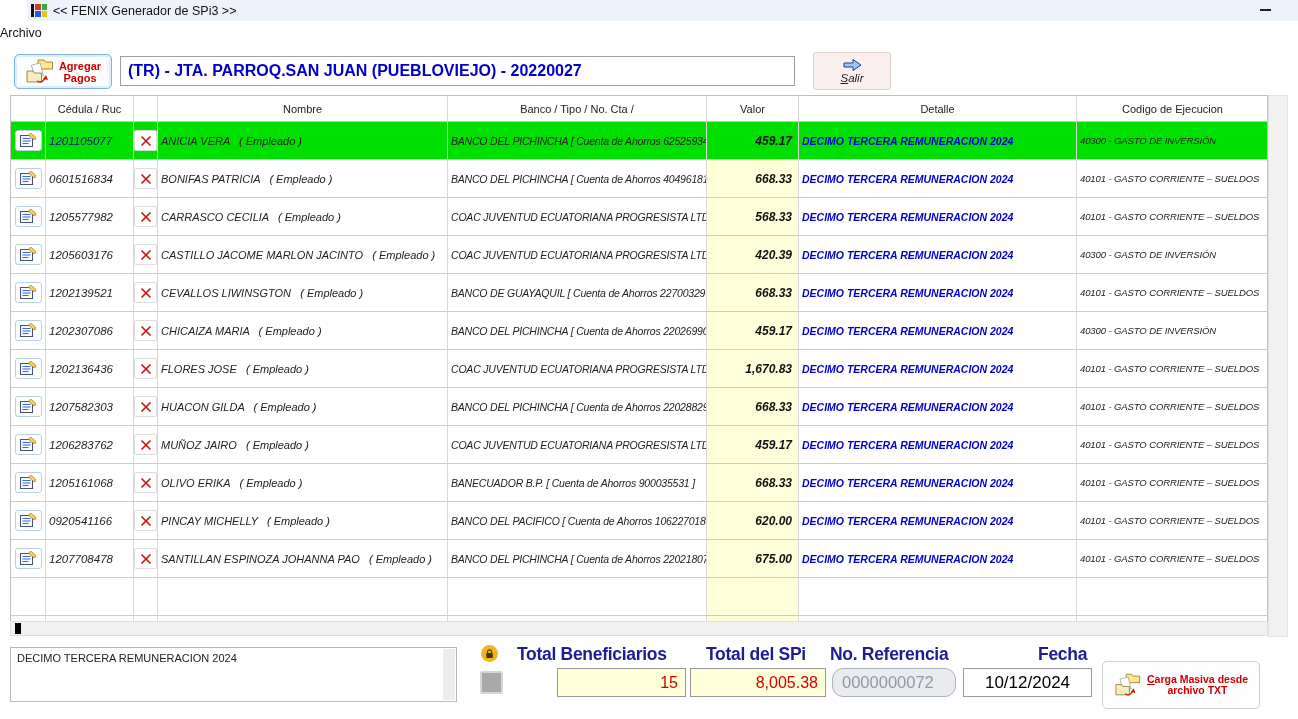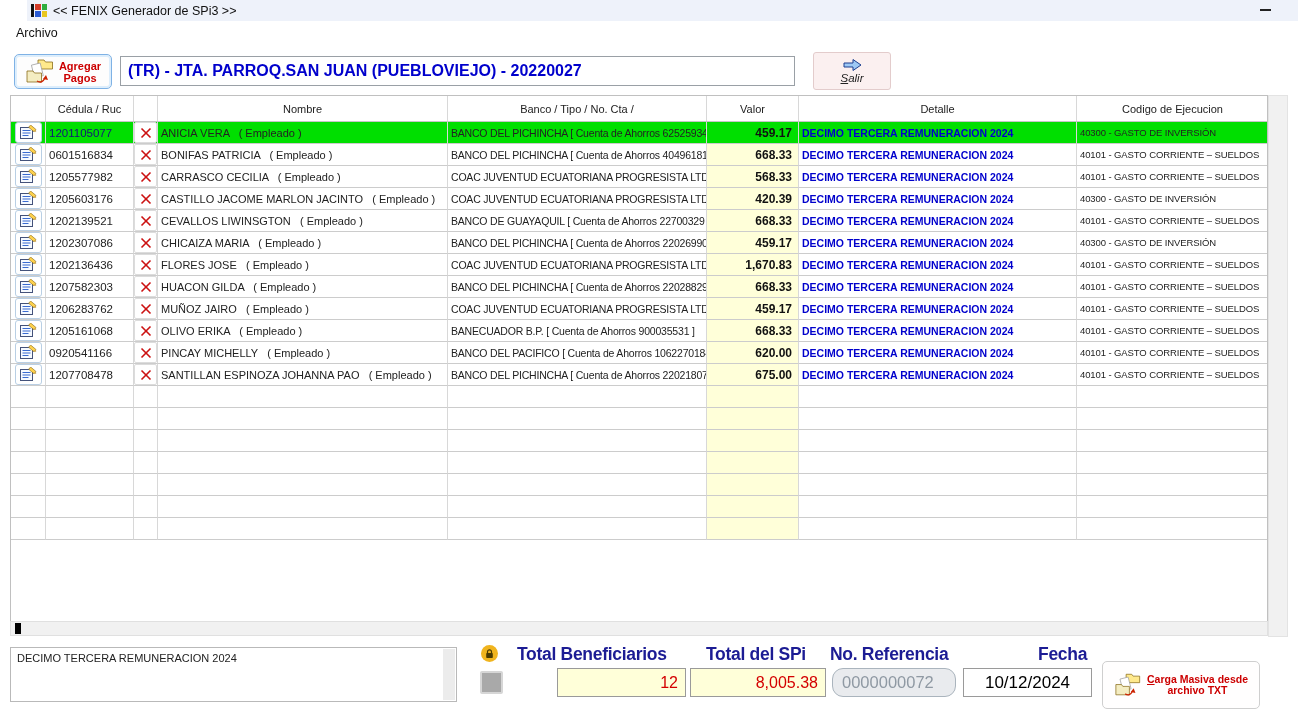--- a/index.html
+++ b/index.html
@@ -8,21 +8,21 @@
   .abs { position:absolute; }
 
   
   #titlebar { left:0; top:0; width:1298px; height:21px; background:#eef2fa;
               display:flex; align-items:center; padding-left:4px;margin-left:27px; }
   #title-text { font-size:12.5px; color:#111; margin-left:5px; }
   .win-controls { position:absolute; right:4px; top:0; height:21px; display:flex; align-items:center; gap:26px; }
   .win-btn { width:20px; height:16px; display:flex; align-items:center; justify-content:center; }
   #menubar { left:0; top:21px; width:1298px; height:23px; background:#fff;
              display:flex; align-items:center; }
-  #menu-archivo { font-size:12.5px; color:#111; padding:2px 16px; }
+  #menu-archivo { font-size:12.5px; color:#111; padding:2px 0; }
 
   
   #btn-agregar { left:14px; top:54px; width:98px; height:35px; background:#fdfdfd;
                  border:1px solid #7fb2e5; border-radius:5px; box-shadow:inset 0 0 0 2px #ddeefc;
                  display:flex; align-items:center; justify-content:center; gap:4px; cursor:pointer; }
   .btn-red-label { color:#cc0000; font-weight:bold; font-size:11px; line-height:12px; text-align:center; }
   #entity-title { left:120px; top:56px; width:675px; height:30px; border:1px solid #9aa0a6;
                   display:flex; align-items:center; padding-left:7px;
                   font-size:16px; font-weight:bold; color:#0000cc; background:#fff; }
   #btn-salir { left:813px; top:52px; width:78px; height:38px; background:#fbf0f0;
@@ -32,21 +32,21 @@
   #btn-salir .lbl u { text-decoration:underline; }
 
   
   #grid { left:10px; top:95px; width:1258px; height:526px; border:1px solid #c0c0c0;
           border-bottom:none; overflow:hidden; background:#fff; }
   .grid-row, #grid-header { display:grid;
      grid-template-columns:35px 88px 24px 290px 259px 92px 278px 192px; }
   #grid-header { height:26px; border-bottom:1px solid #c6c6c6; }
   #grid-header .hc { display:flex; align-items:center; justify-content:center;
      font-size:11px; color:#222; border-right:1px solid #d8d8d8; overflow:hidden; }
-  .grid-row { height:22px; }
+  .grid-row { height:38px;font-style:italic; }
   .cell { border-right:1px solid #d8d8d8; border-bottom:1px solid #cccccc;
           display:flex; align-items:center; overflow:hidden; white-space:pre;
           font-size:11px; color:#222; padding:0 3px; }
   .c-edit, .c-del { justify-content:center; padding:0; }
   .c-ced { font-size:11.5px; }
   .c-ban { font-size:10.5px; letter-spacing:-0.2px; }
   .c-val { background:#ffffd9; justify-content:flex-end; font-weight:bold;
            font-size:12px; color:#111; padding-right:6px; }
   .c-det { color:#0000cc; font-weight:bold; font-size:10.5px; }
   .c-cod { font-size:9.5px; letter-spacing:-0.1px; }
@@ -610,21 +610,21 @@
     <rect x="1.2" y="4" width="6.6" height="5" rx="0.8" fill="#4a3a00"></rect>
   </svg>
 </div>
 <div class="abs" id="gray-square"></div>
 
 <div class="foot-label" style="left:517px;">Total Beneficiarios</div>
 <div class="foot-label" style="left:706px;">Total del SPi</div>
 <div class="foot-label" style="left:830px;">No. Referencia</div>
 <div class="foot-label" style="left:1038px;">Fecha</div>
 
-<div class="foot-box yellow-box" style="left:557px; width:129px;">12</div>
+<div class="foot-box yellow-box" style="left:557px; width:129px;">15</div>
 <div class="foot-box yellow-box" style="left:690px; width:136px;padding-left:36px;">8,005.38</div>
 <div class="foot-box" id="ref-box" style="left:832px; width:124px;border-radius:11px;">0000000072</div>
 <div class="foot-box" id="fecha-box" style="left:963px; width:129px;">10/12/2024</div>
 
 <div class="abs" id="btn-carga">
   <span style="display:inline-flex;">
     <svg width="28" height="28" viewBox="0 0 30 29">
       <path d="M13 3 h6 l1.5 2 h7 v7 h-14.5 z" fill="#ffe98c" stroke="#8a6d1a" stroke-width="0.8"></path>
       <g transform="rotate(-14 12 14)">
           <rect x="8" y="7" width="9" height="13" fill="#fff" stroke="#9a9a9a" stroke-width="0.7"></rect>

